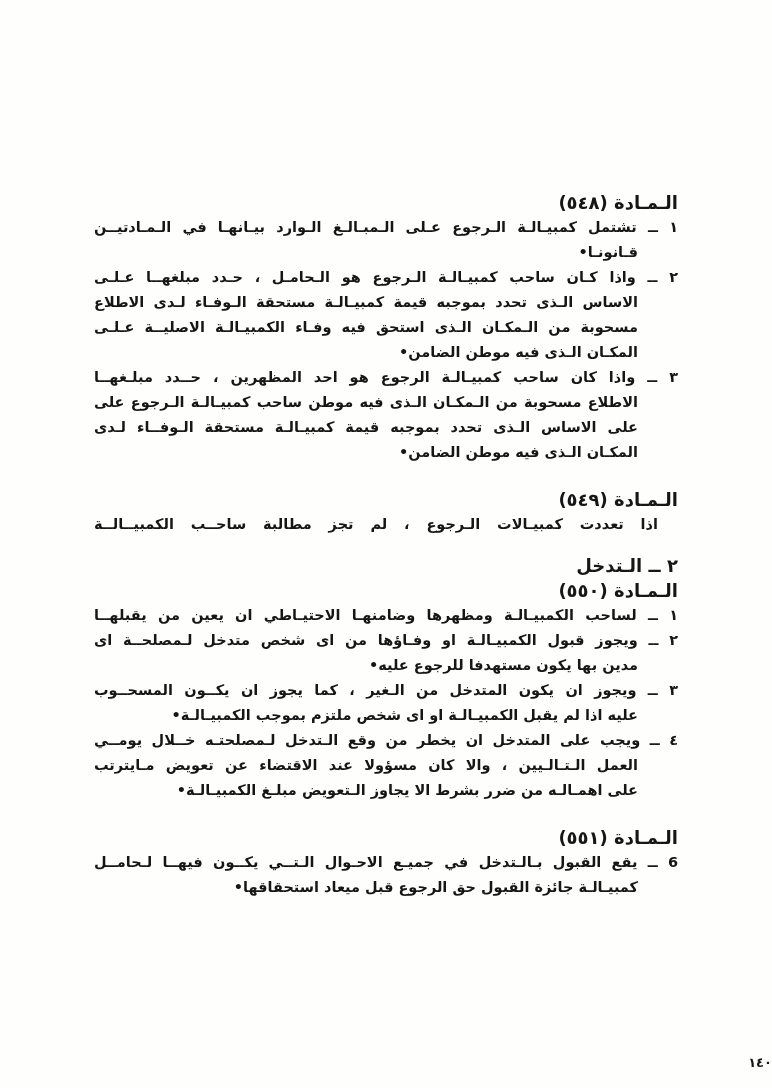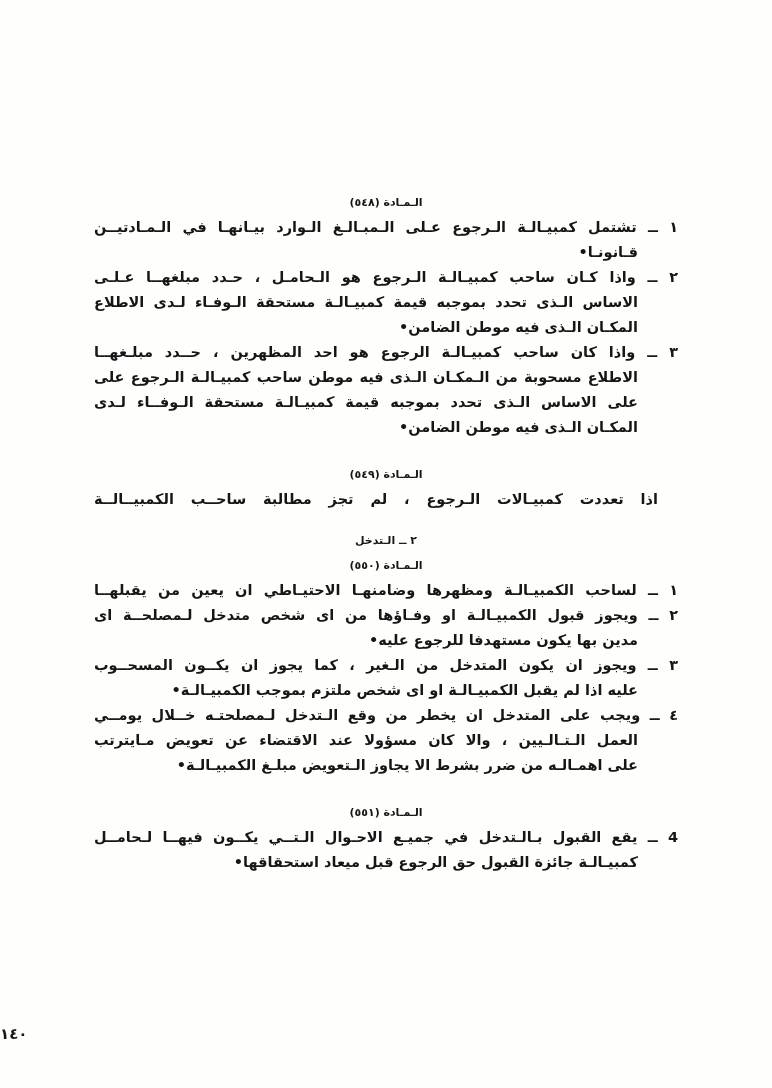--- a/index.html
+++ b/index.html
@@ -26,54 +26,54 @@
     line-height: 25px;
     text-align: justify;
     text-align-last: justify;
   }
   .line.last { text-align-last: auto; }
   .item { padding-right: 40px; }
   .item .line.first { margin-right: -40px; }
   .para .line.first { margin-right: 20px; }
   .title {
     margin: 0;
-    font-size: 11px;
+    font-size: 18px;
     line-height: 25px;
     font-weight: 700;
-    text-align: center;
   }
   .title.gap-art { margin-top: 22px; }
   .title.gap-sec { margin-top: 16px; }
   .page-number {
     position: absolute;
-    top: 1025px;
+    top: 1055px;
     left: 0;
     width: 100%;
-    text-align: left;
-    font-size: 15px;
+    text-align: right;
+    font-size: 13px;
     font-weight: 700;
     letter-spacing: 2px;
   }
 </style>
 </head>
 <body>
 
 <div class="page">
   <div class="content">
 
     <h2 class="title">الـمـادة (٥٤٨)</h2>
 
     <div class="item">
       <p class="line first">١ ــ تشتمل كمبيـالـة الـرجوع عـلى الـمبـالـغ الـوارد بيـانهـا في الـمـادتيــن</p>
       <p class="line last">قـانونـا•</p>
     </div>
 
     <div class="item">
       <p class="line first">٢ ــ واذا كـان ساحب كمبيـالـة الـرجوع هو الـحامـل ، حـدد مبلغهــا عـلـى</p>
       <p class="line">الاساس الـذى تحدد بموجبه قيمة كمبيـالـة مستحقة الـوفـاء لـدى الاطلاع</p>
+      <p class="line">مسحوبة من الـمكـان الـذى استحق فيه وفـاء الكمبيـالـة الاصليــة عـلـى</p>
       <p class="line last">المكـان الـذى فيه موطن الضامن•</p>
     </div>
 
     <div class="item">
       <p class="line first">٣ ــ واذا كان ساحب كمبيـالـة الرجوع هو احد المظهرين ، حــدد مبلـغهــا</p>
       <p class="line">الاطلاع مسحوبة من الـمكـان الـذى فيه موطن ساحب كمبيـالـة الـرجوع على</p>
       <p class="line">على الاساس الـذى تحدد بموجبه قيمة كمبيـالـة مستحقة الـوفــاء لـدى</p>
       <p class="line last">المكـان الـذى فيه موطن الضامن•</p>
     </div>
 
@@ -103,20 +103,20 @@
 
     <div class="item">
       <p class="line first">٤ ــ ويجب على المتدخل ان يخطر من وقع الـتدخل لـمصلحتـه خــلال يومــي</p>
       <p class="line">العمل الـتـالـيين ، والا كان مسؤولا عند الاقتضاء عن تعويض مـايترتب</p>
       <p class="line last">على اهمـالـه من ضرر بشرط الا يجاوز الـتعويض مبلـغ الكمبيـالـة•</p>
     </div>
 
     <h2 class="title gap-art">الـمـادة (٥٥١)</h2>
 
     <div class="item">
-      <p class="line first">4 ــ يقع القبول بـالـتدخل في جميـع الاحـوال الـتــي يكــون فيهــا لـحامــل</p>
+      <p class="line first">6 ــ يقع القبول بـالـتدخل في جميـع الاحـوال الـتــي يكــون فيهــا لـحامــل</p>
       <p class="line last">كمبيـالـة جائزة القبول حق الرجوع قبل ميعاد استحقاقها•</p>
     </div>
 
   </div>
 
   <div class="page-number">١٤٠</div>
 </div>
 
 </body></html>

